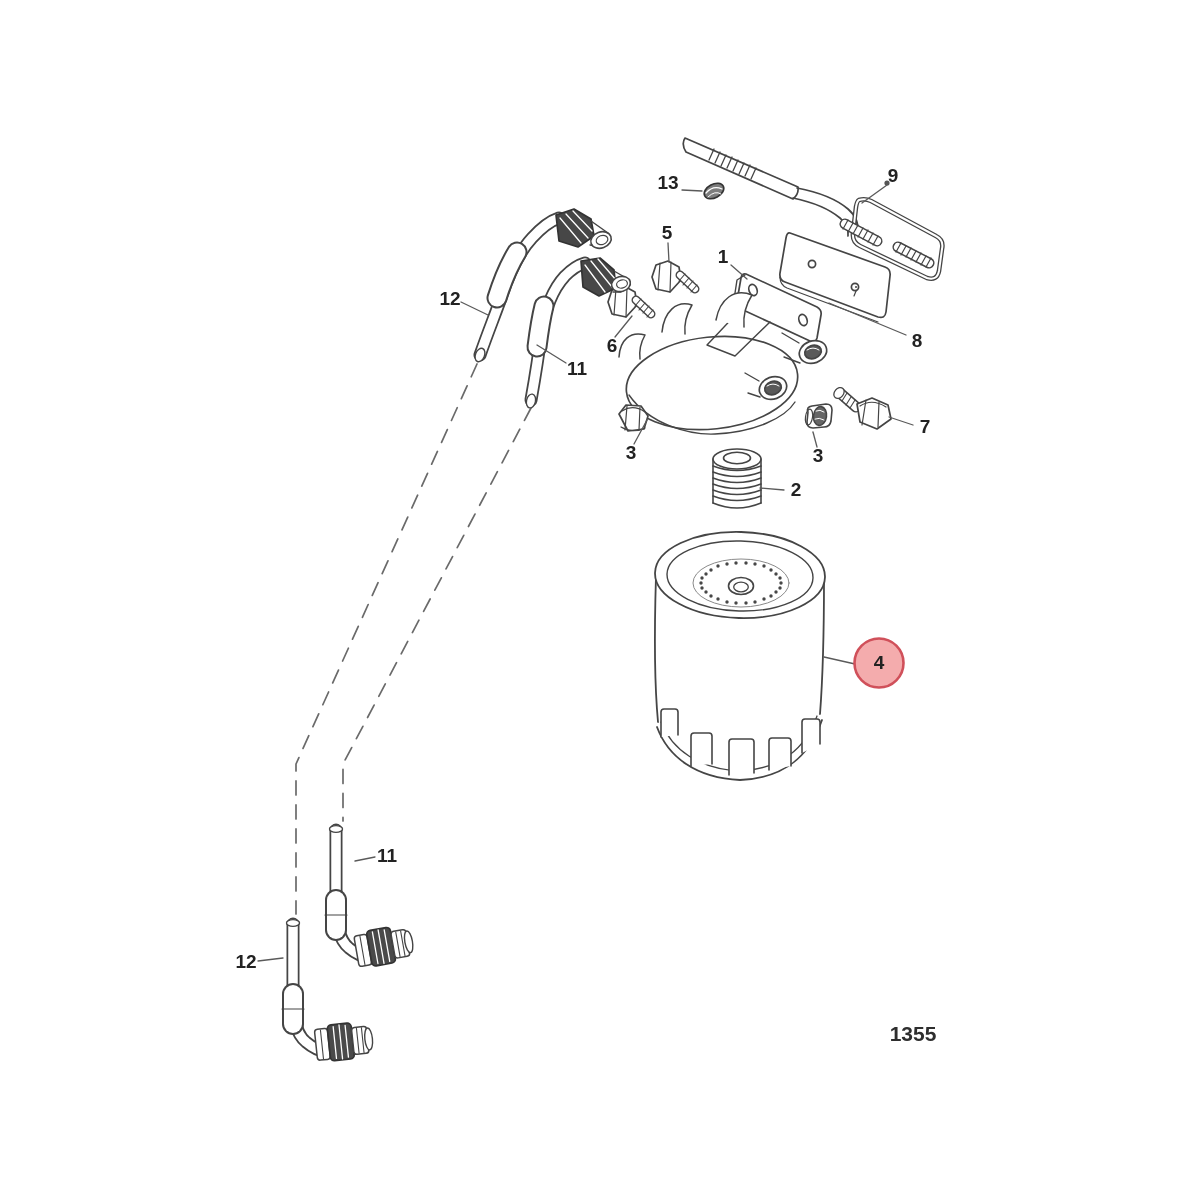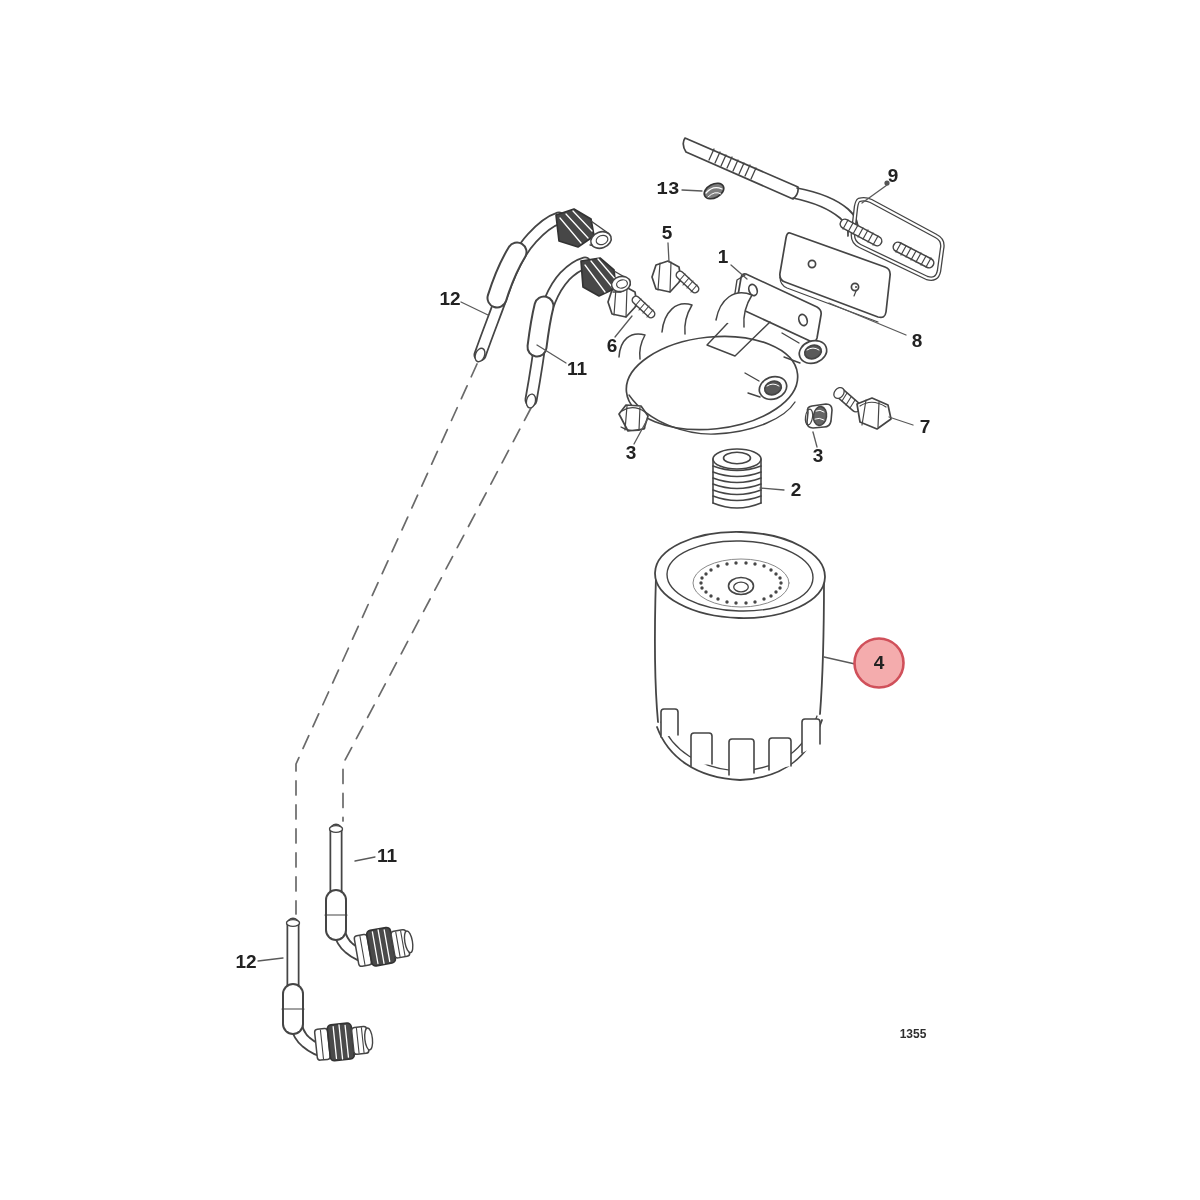--- a/index.html
+++ b/index.html
@@ -8,21 +8,21 @@
     font-family:"Liberation Sans","DejaVu Sans",sans-serif;overflow:hidden;
   }
   #art{position:absolute;left:0;top:0;}
   .callout{
     position:absolute;transform:translate(-50%,-50%);
     font-weight:bold;font-size:19px;color:#222222;letter-spacing:0px;
     white-space:nowrap;user-select:none;
   }
   .fignum{
     position:absolute;transform:translate(-50%,-50%);
-    font-weight:bold;font-size:12px;color:#2e2e2e;
+    font-weight:bold;font-size:21px;color:#2e2e2e;
   }
 </style>
 </head>
 <body>
 
 <div id="stage">
 
 <svg id="art" width="1200" height="1200" viewBox="0 0 1200 1200" fill="none" stroke-linecap="round" stroke-linejoin="round">
 
   <g stroke="#6a6a6a" stroke-width="1.7" stroke-dasharray="14 10">
@@ -339,21 +339,21 @@
   <span class="callout" style="left:723px;top:257px;">1</span>
   <span class="callout" style="left:796px;top:490px;">2</span>
   <span class="callout" style="left:818px;top:456px;">3</span>
   <span class="callout" style="left:879px;top:663px;">4</span>
   <span class="callout" style="left:667px;top:233px;">5</span>
   <span class="callout" style="left:612px;top:346px;">6</span>
   <span class="callout" style="left:925px;top:427px;">7</span>
   <span class="callout" style="left:917px;top:341px;">8</span>
   <span class="callout" style="left:893px;top:176px;">9</span>
   <span class="callout" style="left:631px;top:453px;">3</span>
-  <span class="callout" style="left:668px;top:189px;font-family:Liberation Mono, monospace;">13</span>
+  <span class="callout" style="left:668px;top:183px;">13</span>
   <span class="callout" style="left:577px;top:369px;">11</span>
   <span class="callout" style="left:450px;top:299px;">12</span>
   <span class="callout" style="left:387px;top:856px;">11</span>
   <span class="callout" style="left:246px;top:962px;">12</span>
 
   <span class="fignum" style="left:913px;top:1034px;">1355</span>
 
 </div>
 
 </body></html>

